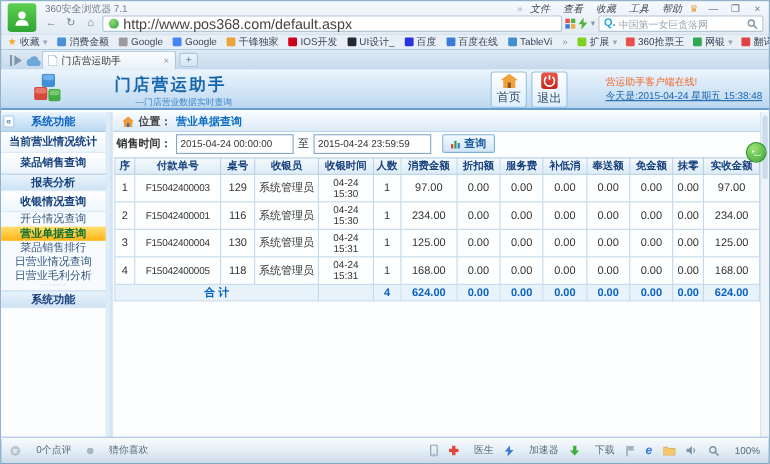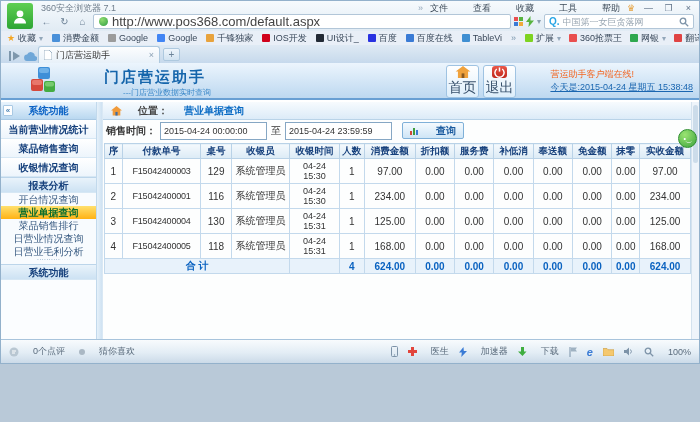--- a/index.html
+++ b/index.html
@@ -1,18 +1,18 @@
 <!DOCTYPE html>
 <html><head>
 <meta charset="utf-8">
 <style>
   * { box-sizing: border-box; margin: 0; padding: 0; }
   html,body { background:#b9c9d8; }
   .screen {
-    position:relative; width:700px; height:364px; overflow:hidden;
+    position:relative; width:700px; height:422px; overflow:hidden;
     font-family:"Liberation Sans","DejaVu Sans",sans-serif;
     background:#0369a1; border:1px solid #93b1cb;
   }
   
   .titlebar { position:absolute; top:0; left:0; right:0; height:30px;
     background:linear-gradient(#f6fafd,#e1ebf4); }
   .avatar { position:absolute; left:6px; top:2px; width:26px; height:26px; border-radius:3px;
     background:linear-gradient(#5fcf52,#2ea534); display:flex; align-items:center; justify-content:center; }
   .tb-right { margin-left:38px; height:30px; display:flex; flex-direction:column; }
   .tb-row1 { height:13px; display:flex; align-items:center; font-size:9px; color:#5b6b7a; padding:1px 4px 0 2px; gap:7px; }
@@ -62,21 +62,21 @@
   
   .page { position:absolute; top:62px; left:0; right:0; height:336px; background:#fff; }
   .appheader { position:relative; height:37px;
     background:linear-gradient(#ecf5fd,#bdd8f0); border-bottom:2px solid #689fd3; }
   .logo-cubes { position:absolute; left:30px; top:4px; }
   .app-title { position:absolute; left:103px; top:5px; font-size:15px; font-weight:bold;
     color:#1565ab; letter-spacing:2px; }
   .app-subtitle { position:absolute; left:122px; top:24px; font-size:8px; color:#3a87c8; }
   .hdr-btn { position:absolute; top:2px; width:33px; height:33px; border:1px solid #9fc3e2; border-radius:3px;
     background:linear-gradient(#ffffff,#ddeefb); display:flex; flex-direction:column; align-items:center;
-    justify-content:center; gap:1px; font-size:14px; color:#37506b; }
+    justify-content:center; gap:1px; font-size:11px; color:#37506b; }
   .btn-home { left:445px; }
   .btn-logout { left:482px; }
   .logout-ic { width:15px; height:15px; border-radius:3px; background:linear-gradient(#e9584a,#c0251a);
     display:flex; align-items:center; justify-content:center; }
   .hdr-status { position:absolute; right:6px; top:5px; font-size:9px; line-height:13px; text-align:left; }
   .online-line { color:#f26522; }
   .today-line { color:#1a66b0;text-decoration:underline; }
   
   .pagebody { position:absolute; top:39px; bottom:0; left:0; right:0; display:flex; background:#eaf2fa; }
   .sidebar { width:96px; background:#fbfdff; border-right:1px solid #c2d9ec; display:flex; flex-direction:column; }
@@ -91,28 +91,28 @@
     border-top:1px solid #bcd5ea; }
   .side-item.sub { height:13px; line-height:13px; font-weight:normal; color:#33567e; background:#f8fbfe;
     border-bottom:none; }
   .side-item.sub.selected { background:linear-gradient(#ffe06e,#ffb214); color:#0e6f2e; font-weight:bold; }
   .side-item.dots { height:6px; line-height:4px; font-size:7px; color:#9ab4cc; font-weight:normal;
     background:#f8fbfe; border-bottom:none; }
   .side-rest { flex:1; background:#fbfdff; }
   .splitter { width:6px; background:linear-gradient(90deg,#e6f1fa,#cfe2f2); border-right:1px solid #d9e8f4; }
   .content { flex:1; background:#fdfefe; display:flex; flex-direction:column; position:relative; }
   .breadcrumb { height:18px; background:linear-gradient(#f7fbfe,#dcebf8); border-bottom:1px solid #b9d3e8;
-    display:flex; align-items:center; gap:16px; padding:0 8px; font-size:10px; }
+    display:flex; align-items:center; gap:4px; padding:0 8px; font-size:10px; }
   .bc-label { color:#444; font-weight:bold; }
   .bc-current { color:#0a6bc4; font-weight:bold; }
   .filterrow { height:21px; display:flex; align-items:center; gap:4px; padding:0 3px; font-size:10px; color:#333; }
   .f-label { font-weight:bold; color:#333; }
   .f-input { width:107px; height:15px; border:1px solid #86a7c4; font-size:9px; color:#333; padding:8px 3px;
     font-family:"Liberation Sans",sans-serif; }
-  .f-btn { height:17px; margin-left:6px; padding:0 7px; display:inline-flex; align-items:center; gap:18px;
+  .f-btn { height:17px; margin-left:6px; padding:0 7px; display:inline-flex; align-items:center; gap:4px;
     background:linear-gradient(#f4fafe,#cfe5f6); border:1px solid #7fb0d8; border-radius:2px;
     color:#1a5a9e; font-size:10px; font-weight:bold; }
   .bars { display:inline-flex; align-items:flex-end; gap:1px; height:8px; }
   .bars i { width:2px; display:block; }
   
   table.rpt { border-collapse:collapse; table-layout:fixed; margin:2px 0 0 1px; }
   .rpt th { background:linear-gradient(#f4f9fd,#dcebf6); border:1px solid #b9d2e7; color:#16407c;
     font-weight:bold; height:15px; font-size:9.5px; padding:0; overflow:hidden; white-space:nowrap; }
   .rpt td { border:1px solid #c3d9ec; color:#333; text-align:center; height:25px; padding:0;
     font-size:10px; background:#fdfefe; overflow:hidden; }
@@ -145,21 +145,21 @@
       <svg width="18" height="18" viewBox="0 0 24 24">
         <circle cx="12" cy="9" r="4.5" fill="#fff"></circle>
         <path d="M4 22c0-5 3.6-7.5 8-7.5s8 2.5 8 7.5z" fill="#fff"></path>
       </svg>
     </div>
     <div class="tb-right">
       <div class="tb-row1">
         <span class="win-title">360安全浏览器 7.1</span>
         <span class="sp"></span>
         <span class="menu-chev">»</span>
-        <span id="menu-bar" style="display:inline-flex;gap:25px;">
+        <span id="menu-bar" style="display:inline-flex;gap:12px;font-style:italic;">
             <span class="menu-item">文件</span>
             <span class="menu-item">查看</span>
             <span class="menu-item">收藏</span>
             <span class="menu-item">工具</span>
             <span class="menu-item">帮助</span>
           </span>
         <span class="crown">♛</span>
         <span class="win-btn">—</span>
         <span class="win-btn">❐</span>
         <span class="win-btn">×</span>
@@ -323,22 +323,22 @@
     <div class="pagebody">
 
       <div class="sidebar">
         <div class="side-header">
           <span class="side-collapse">«</span>
           <span>系统功能</span>
         </div>
         <div id="side-items">
             <div class="side-item item">当前营业情况统计</div>
             <div class="side-item item">菜品销售查询</div>
+            <div class="side-item group">报表分析</div>
             <div class="side-item item">收银情况查询</div>
-            <div class="side-item group">报表分析</div>
             <div class="side-item sub">开台情况查询</div>
             <div class="side-item sub selected">营业单据查询</div>
             <div class="side-item sub">菜品销售排行</div>
             <div class="side-item sub">日营业情况查询</div>
             <div class="side-item sub">日营业毛利分析</div>
             <div class="side-item dots">··········</div>
             <div class="side-item group">系统功能</div>
           </div>
         <div class="side-rest"></div>
       </div>

